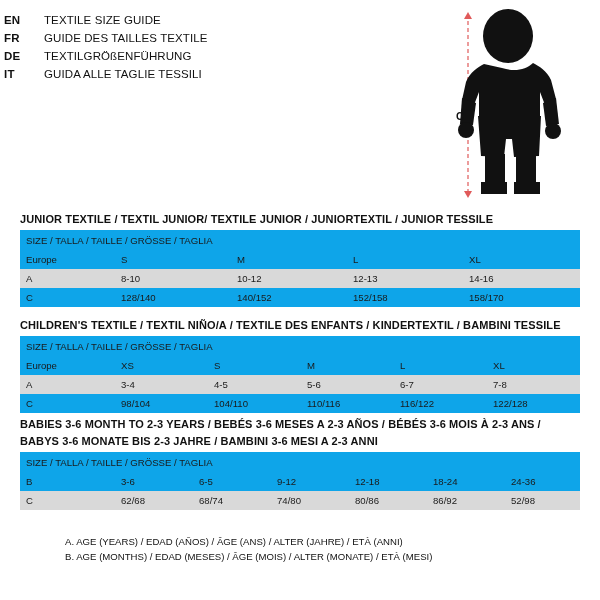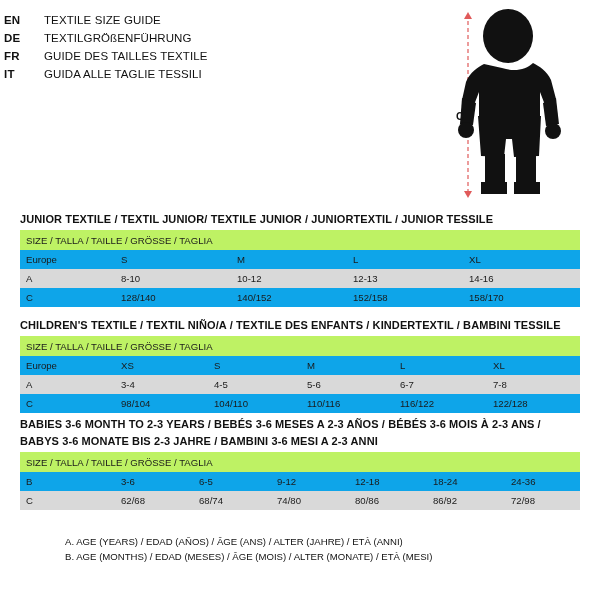--- a/index.html
+++ b/index.html
@@ -89,21 +89,21 @@
   }
   table.sz td {
     font-size: 9.6px;
     color: #1a1a1a;
     padding: 3px 0 3px 6px;
     height: 13px;
     vertical-align: middle;
     white-space: nowrap;
   }
   tr.head td {
-    background: #bef264;
+    background: #0ea5e9;
     font-size: 9.6px;
     color: #1a1a1a;
     font-weight: 400;
     height: 14px;
   }
   tr.shaded td {
     background: #d9d9d9;
   }
   tr.plain td {
     background: #0ea5e9;
@@ -127,26 +127,26 @@
 <body>
 
 <div class="page">
 
   <div class="header">
     <div class="lang-row">
       <span class="lang-code">EN</span>
       <span class="lang-title">TEXTILE SIZE GUIDE</span>
     </div>
     <div class="lang-row">
+      <span class="lang-code">FR</span>
+      <span class="lang-title">GUIDE DES TAILLES TEXTILE</span>
+    </div>
+    <div class="lang-row">
       <span class="lang-code">DE</span>
       <span class="lang-title">TEXTILGRÖßENFÜHRUNG</span>
-    </div>
-    <div class="lang-row">
-      <span class="lang-code">FR</span>
-      <span class="lang-title">GUIDE DES TAILLES TEXTILE</span>
     </div>
     <div class="lang-row">
       <span class="lang-code">IT</span>
       <span class="lang-title">GUIDA ALLE TAGLIE TESSILI</span>
     </div>
   </div>
 
   <div class="figure">
     <svg width="150" height="195" viewBox="0 0 150 195">
 
@@ -284,21 +284,21 @@
         <td>18-24</td>
         <td>24-36</td>
       </tr>
       <tr class="shaded">
         <td>C</td>
         <td>62/68</td>
         <td>68/74</td>
         <td>74/80</td>
         <td>80/86</td>
         <td>86/92</td>
-        <td>72/98</td>
+        <td>52/98</td>
       </tr>
     </tbody>
       </table>
   </div>
 
   <div class="legend" style="top:534px;">
     <div class="legend-line">A. AGE (YEARS) / EDAD (AÑOS) / ÂGE (ANS) / ALTER (JAHRE) / ETÀ (ANNI)</div>
     <div class="legend-line">B. AGE (MONTHS) / EDAD (MESES) / ÂGE (MOIS) / ALTER (MONATE) / ETÀ (MESI)</div>
   </div>
 

